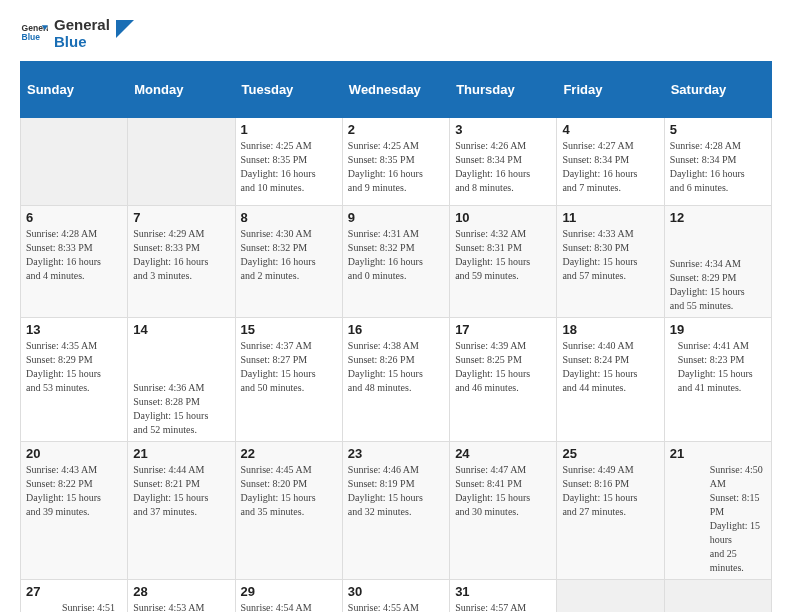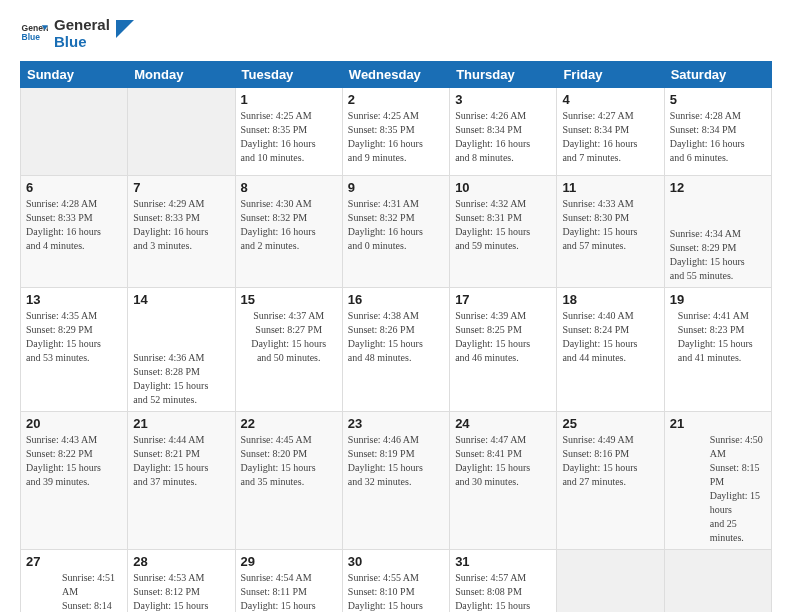--- a/index.html
+++ b/index.html
@@ -49,21 +49,21 @@
       flex: 1;
       border: 1px solid #ccc;
       border-collapse: collapse;
       width: 100%;
       table-layout: fixed;
     }
     .calendar th {
       background-color: #1a6eb5;
       color: #fff;
       text-align: left;
-      padding: 5px 6px;
+      padding: 20px 6px;
       font-size: 13px;
       font-weight: bold;
       border: 1px solid #1a6eb5;
     }
     .calendar td {
       vertical-align: top;
       padding: 4px 5px;
       font-size: 10.5px;
       color: #333;
       border: 1px solid #ddd;
@@ -234,21 +234,21 @@
           </td>
           <td>
             <span class="day-number">14</span>
             <div class="day-detail" style="white-space: pre-line; margin-top: 44px;">Sunrise: 4:36 AM
 Sunset: 8:28 PM
 Daylight: 15 hours
 and 52 minutes.</div>
           </td>
           <td>
             <span class="day-number">15</span>
-            <div class="day-detail" style="white-space: pre-line; text-align: center;">Sunrise: 4:37 AM
+            <div class="day-detail" style="white-space: pre-line;">Sunrise: 4:37 AM
 Sunset: 8:27 PM
 Daylight: 15 hours
 and 50 minutes.</div>
           </td>
           <td>
             <span class="day-number">16</span>
             <div class="day-detail" style="white-space: pre-line;">Sunrise: 4:38 AM
 Sunset: 8:26 PM
 Daylight: 15 hours
 and 48 minutes.</div>

